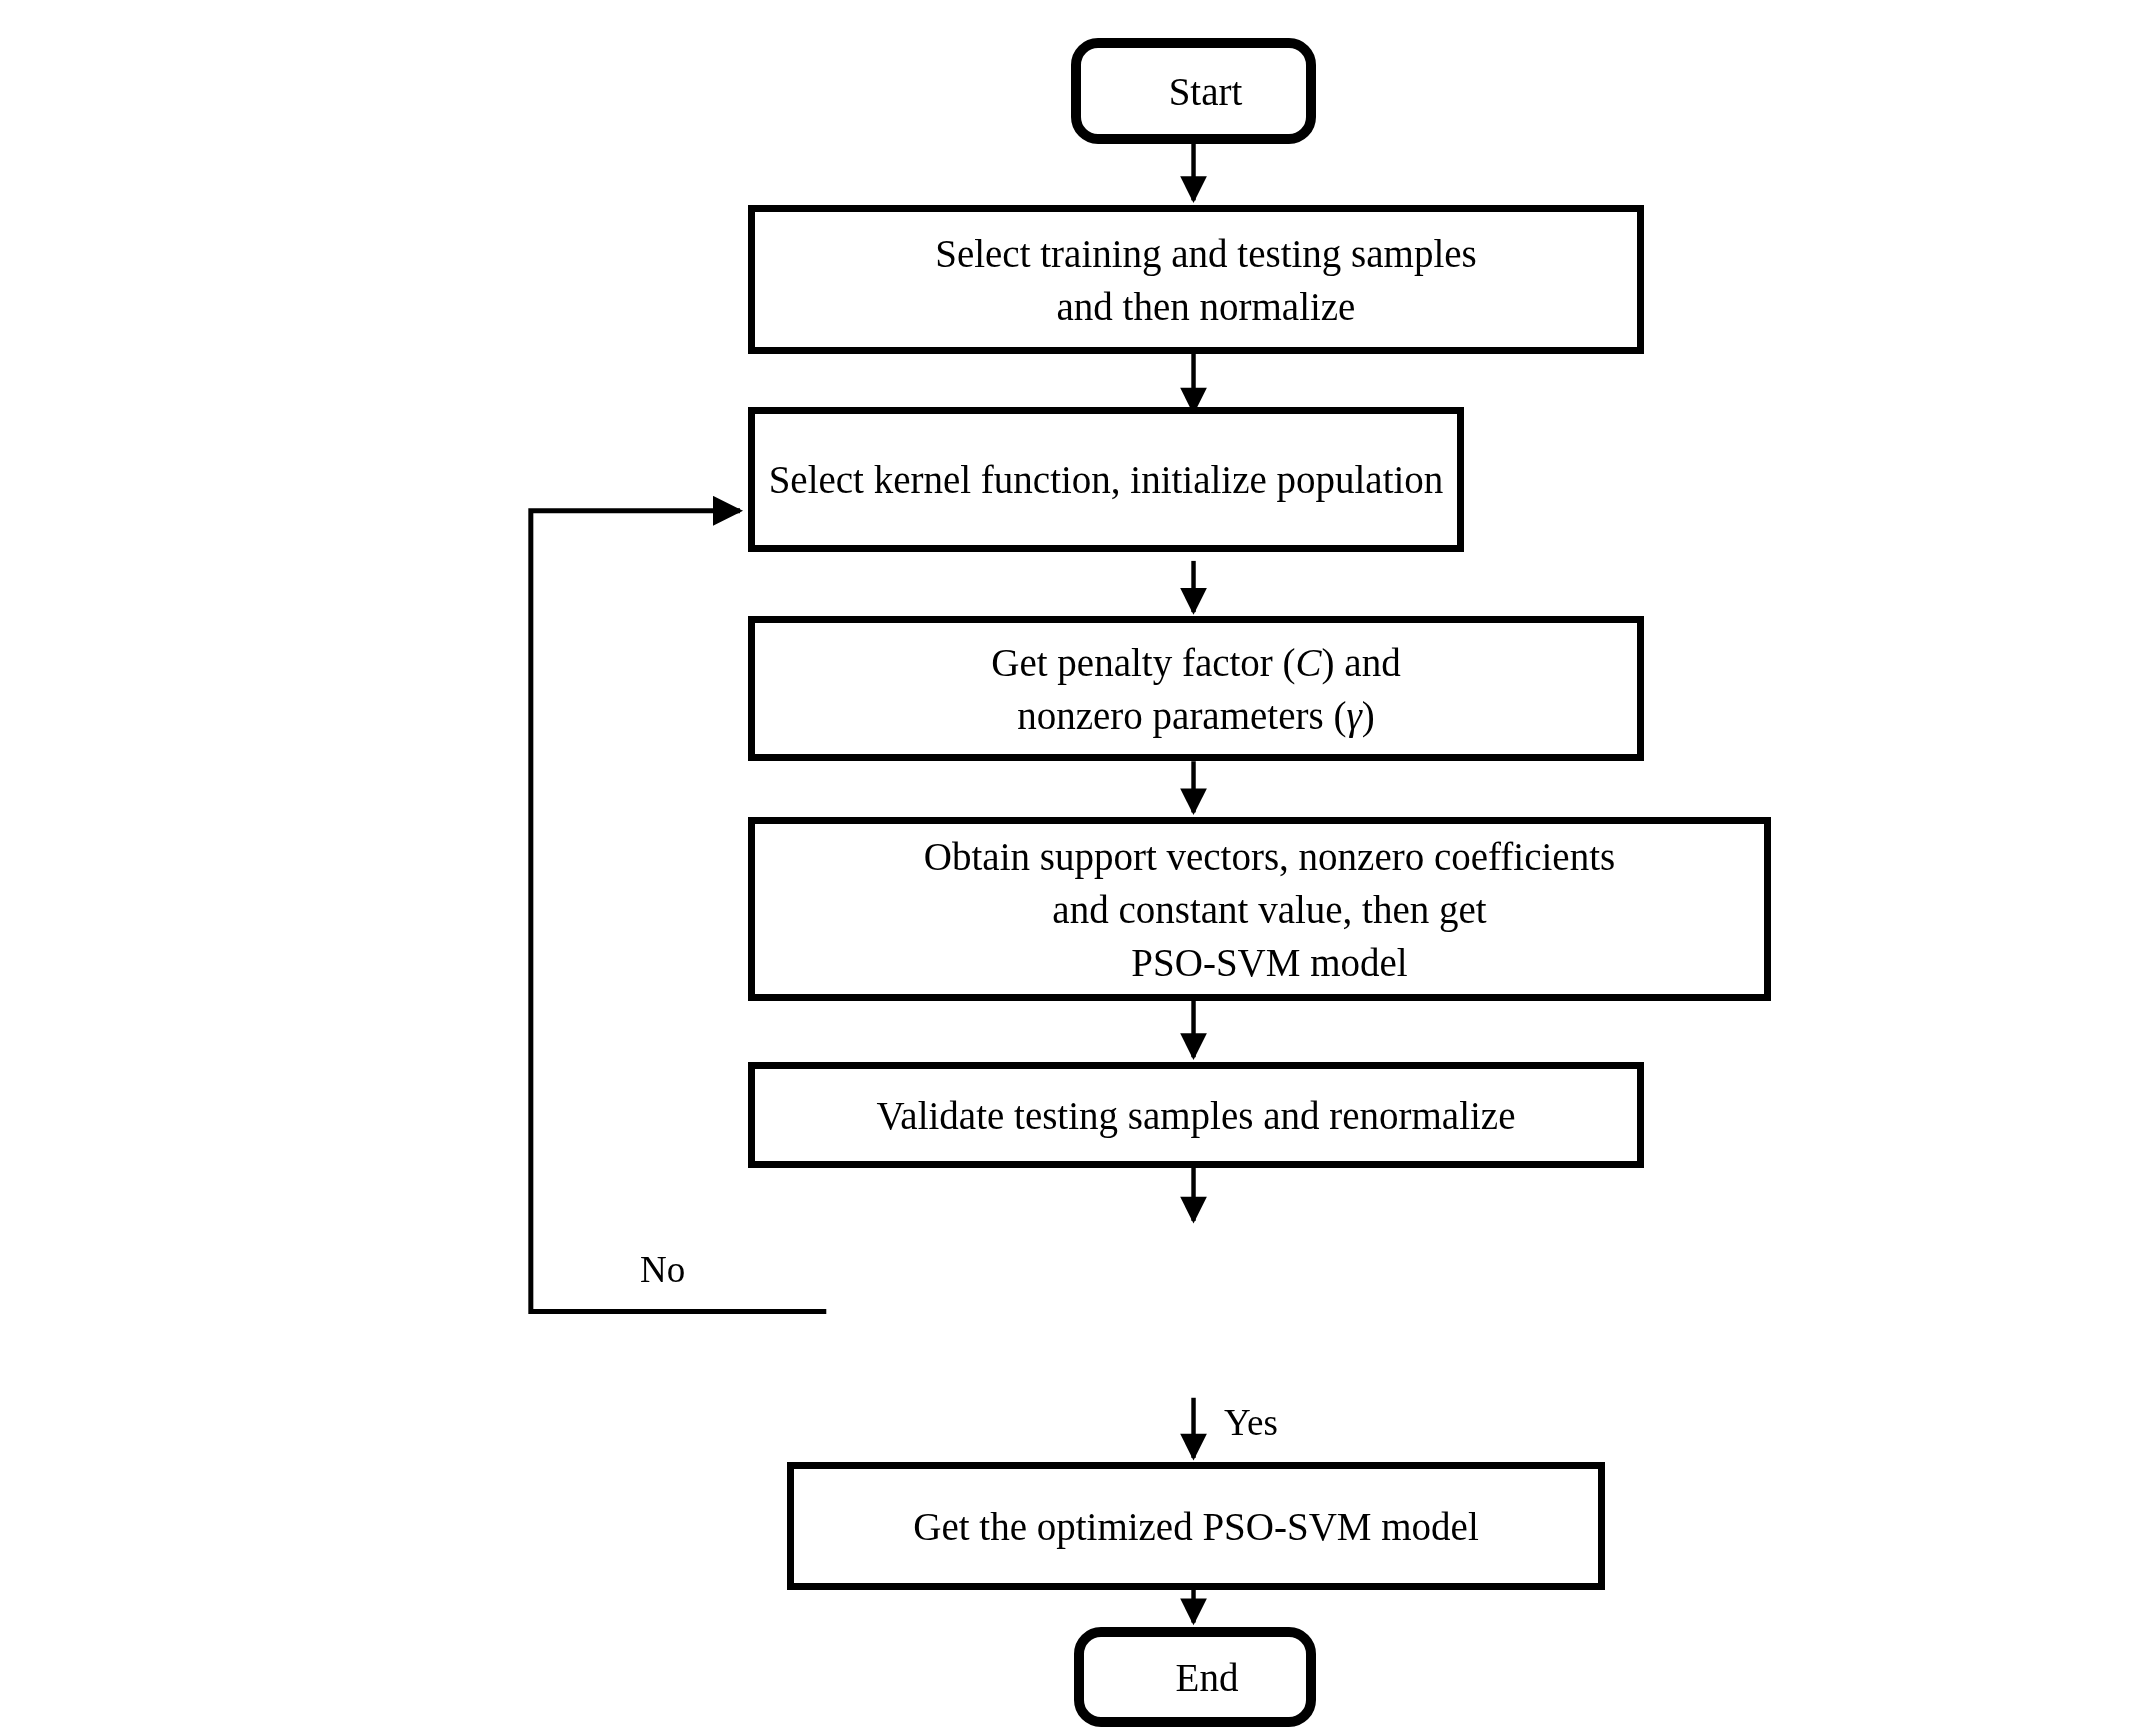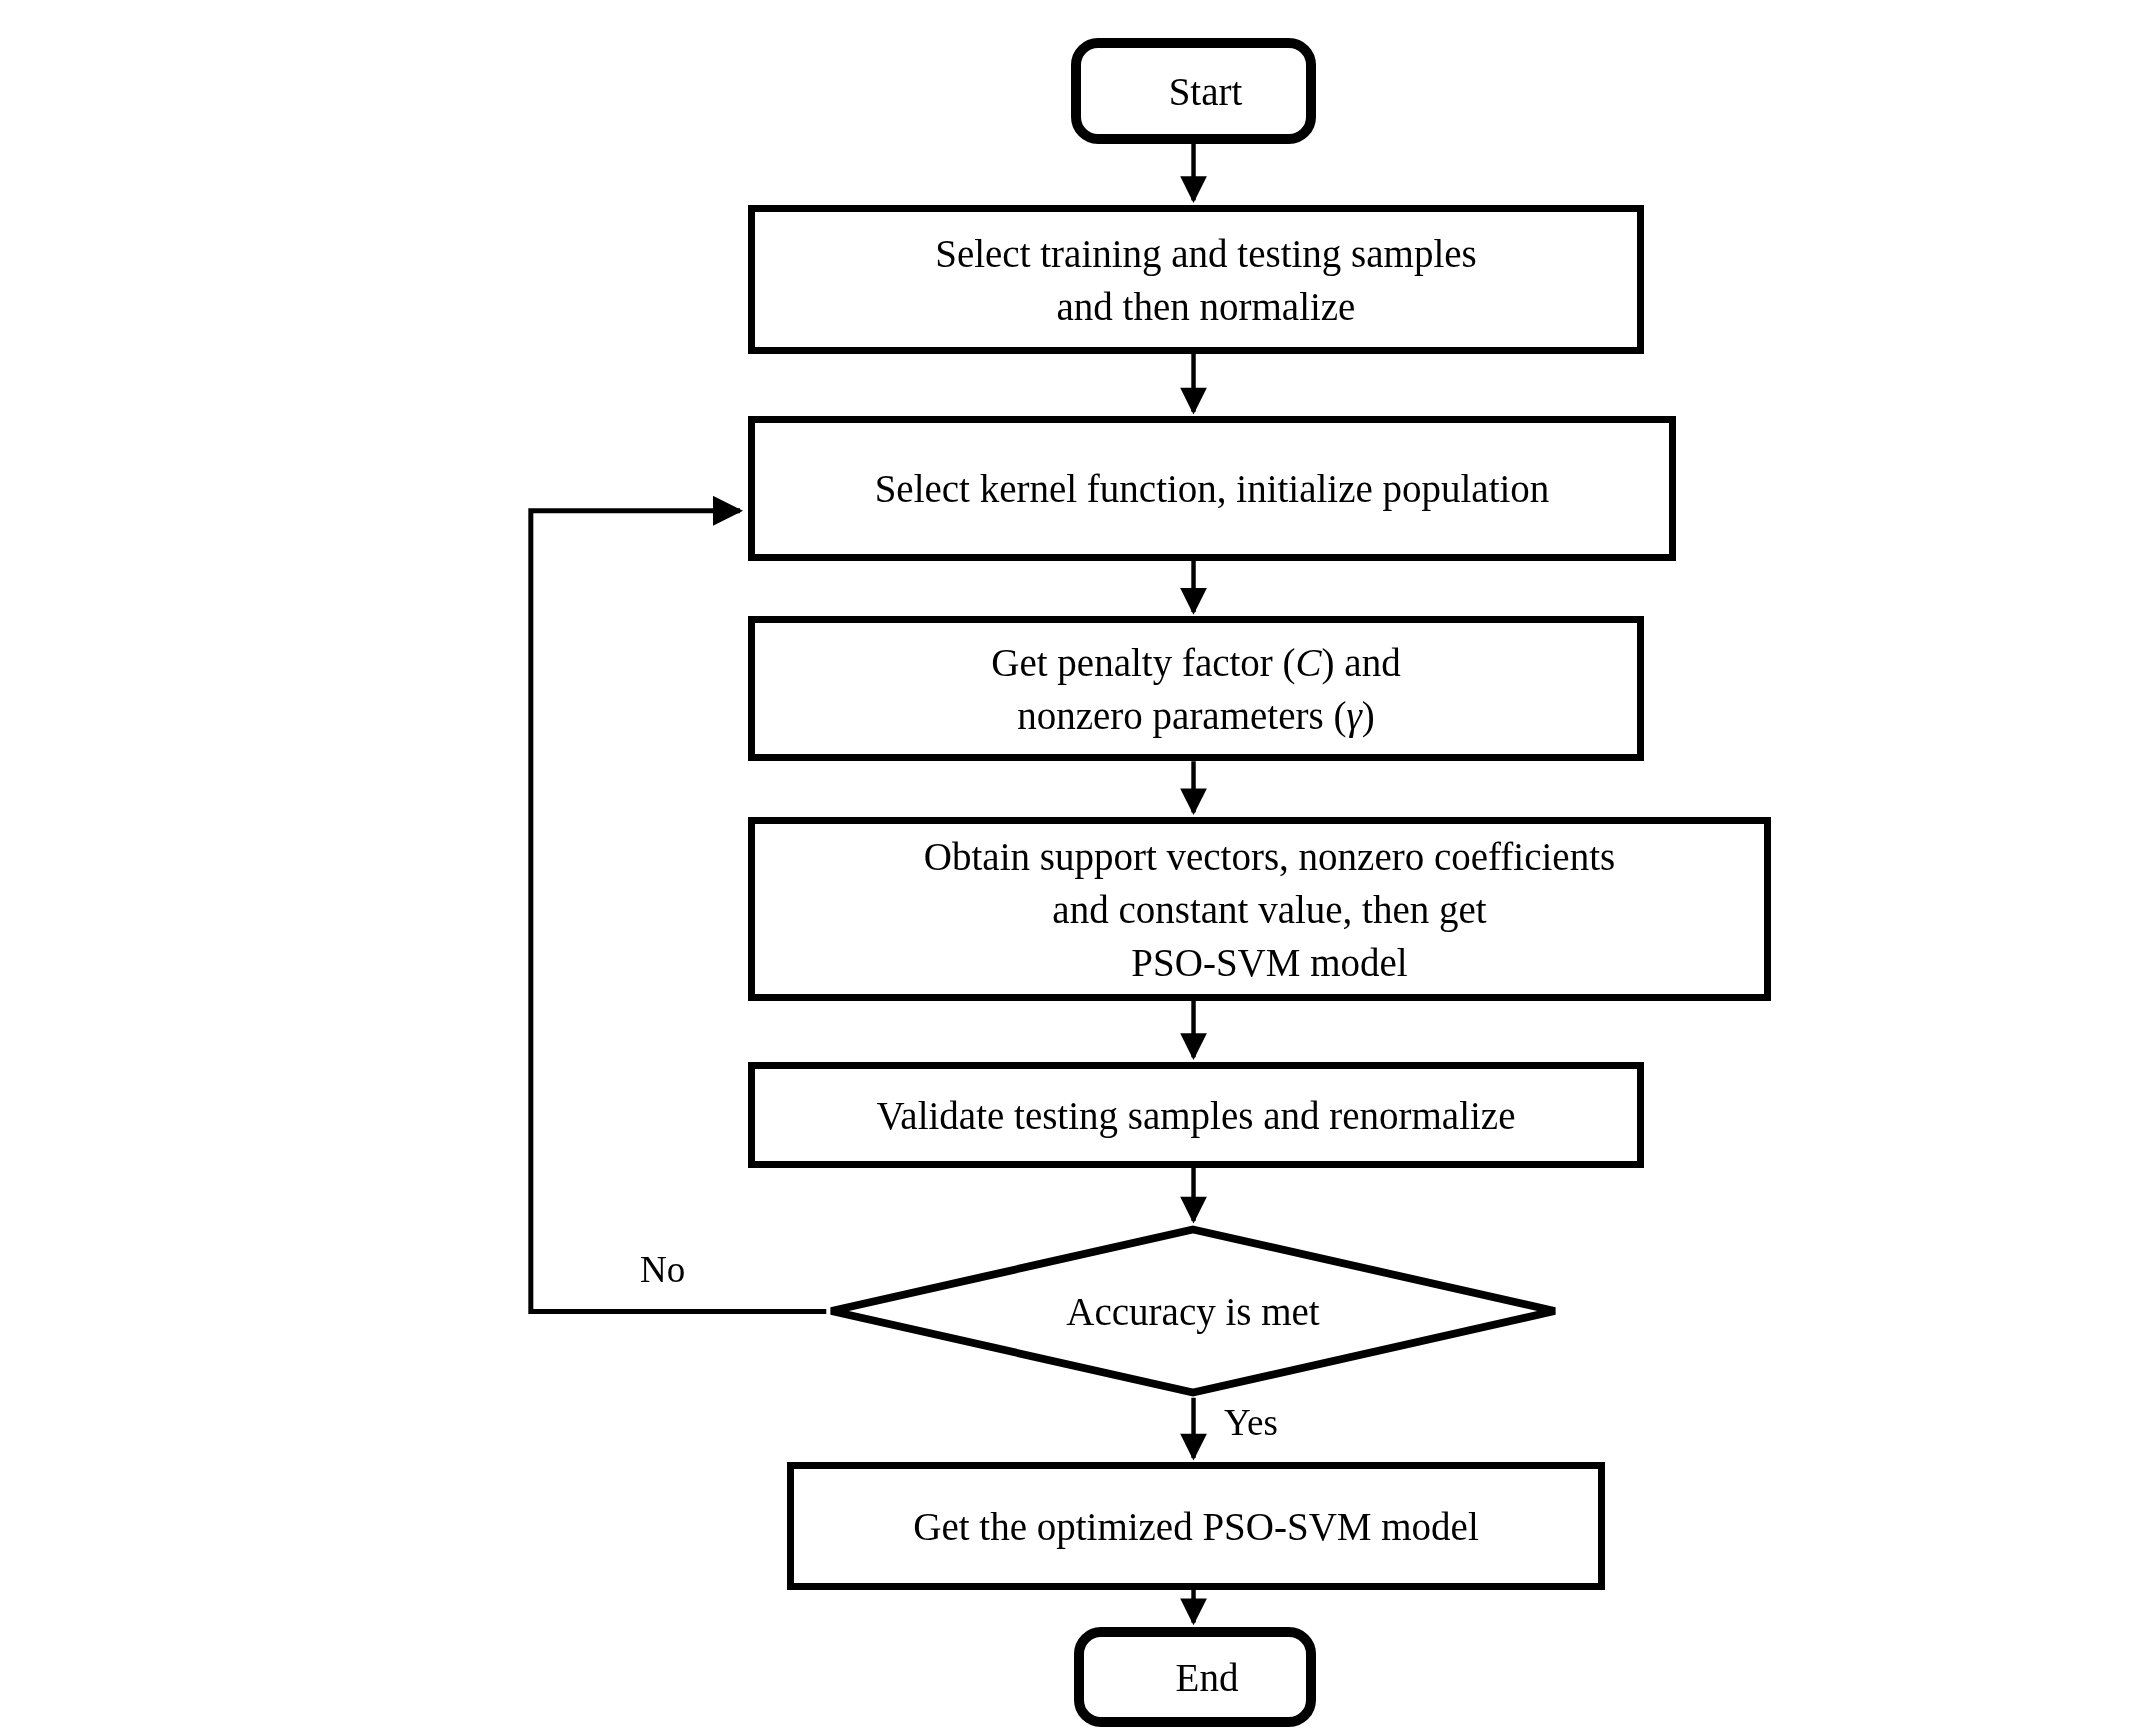--- a/index.html
+++ b/index.html
@@ -100,47 +100,39 @@
 
   <div class="node terminator" style="left:1071px; top:38px; width:245px; height:106px;">
     <div class="line">Start</div>
   </div>
 
   <div class="node process" style="left:748px; top:205px; width:896px; height:149px;padding-left:20px;">
     <div class="line">Select training and testing samples</div>
     <div class="line">and then normalize</div>
   </div>
 
-  <div class="node process" style="left:748px; top:416px; width:928px; height:145px;text-align:right;">
+  <div class="node process" style="left:748px; top:407px; width:716px; height:145px;text-align:right;">
     <div class="line">Select kernel function, initialize population</div>
   </div>
 
   <div class="node process" style="left:748px; top:616px; width:896px; height:145px;">
     <div class="line"><span>Get penalty factor (</span><span class="var">C</span><span>) and</span></div>
     <div class="line"><span>nonzero parameters (</span><span class="var">γ</span><span>)</span></div>
   </div>
 
   <div class="node process" style="left:748px; top:817px; width:1023px; height:184px;padding-left:20px;">
     <div class="line">Obtain support vectors, nonzero coefficients</div>
     <div class="line">and constant value, then get</div>
     <div class="line">PSO-SVM model</div>
   </div>
 
   <div class="node process" style="left:748px; top:1062px; width:896px; height:106px;">
     <div class="line">Validate testing samples and renormalize</div>
   </div>
 
-  <div class="decision" style="left:826px; top:1225px; width:734px; height:172px;">
-    <svg width="734" height="172" viewBox="0 0 1320 310">
-      <polygon points="660,8 1312,155 660,302 8,155" fill="#ffffff" stroke="#000000" stroke-width="14"></polygon>
-    </svg>
-    <div class="label-wrap">
-      <div class="line">Accuracy is met</div>
-    </div>
-  </div>
 
   <div class="edge-label" style="left:640px; top:1250px;">No</div>
 
   <div class="edge-label" style="left:1224px; top:1403px;">Yes</div>
 
   <div class="node process" style="left:787px; top:1462px; width:818px; height:128px;">
     <div class="line">Get the optimized PSO-SVM model</div>
   </div>
 
   <div class="node terminator" style="left:1074px; top:1627px; width:242px; height:100px;">

